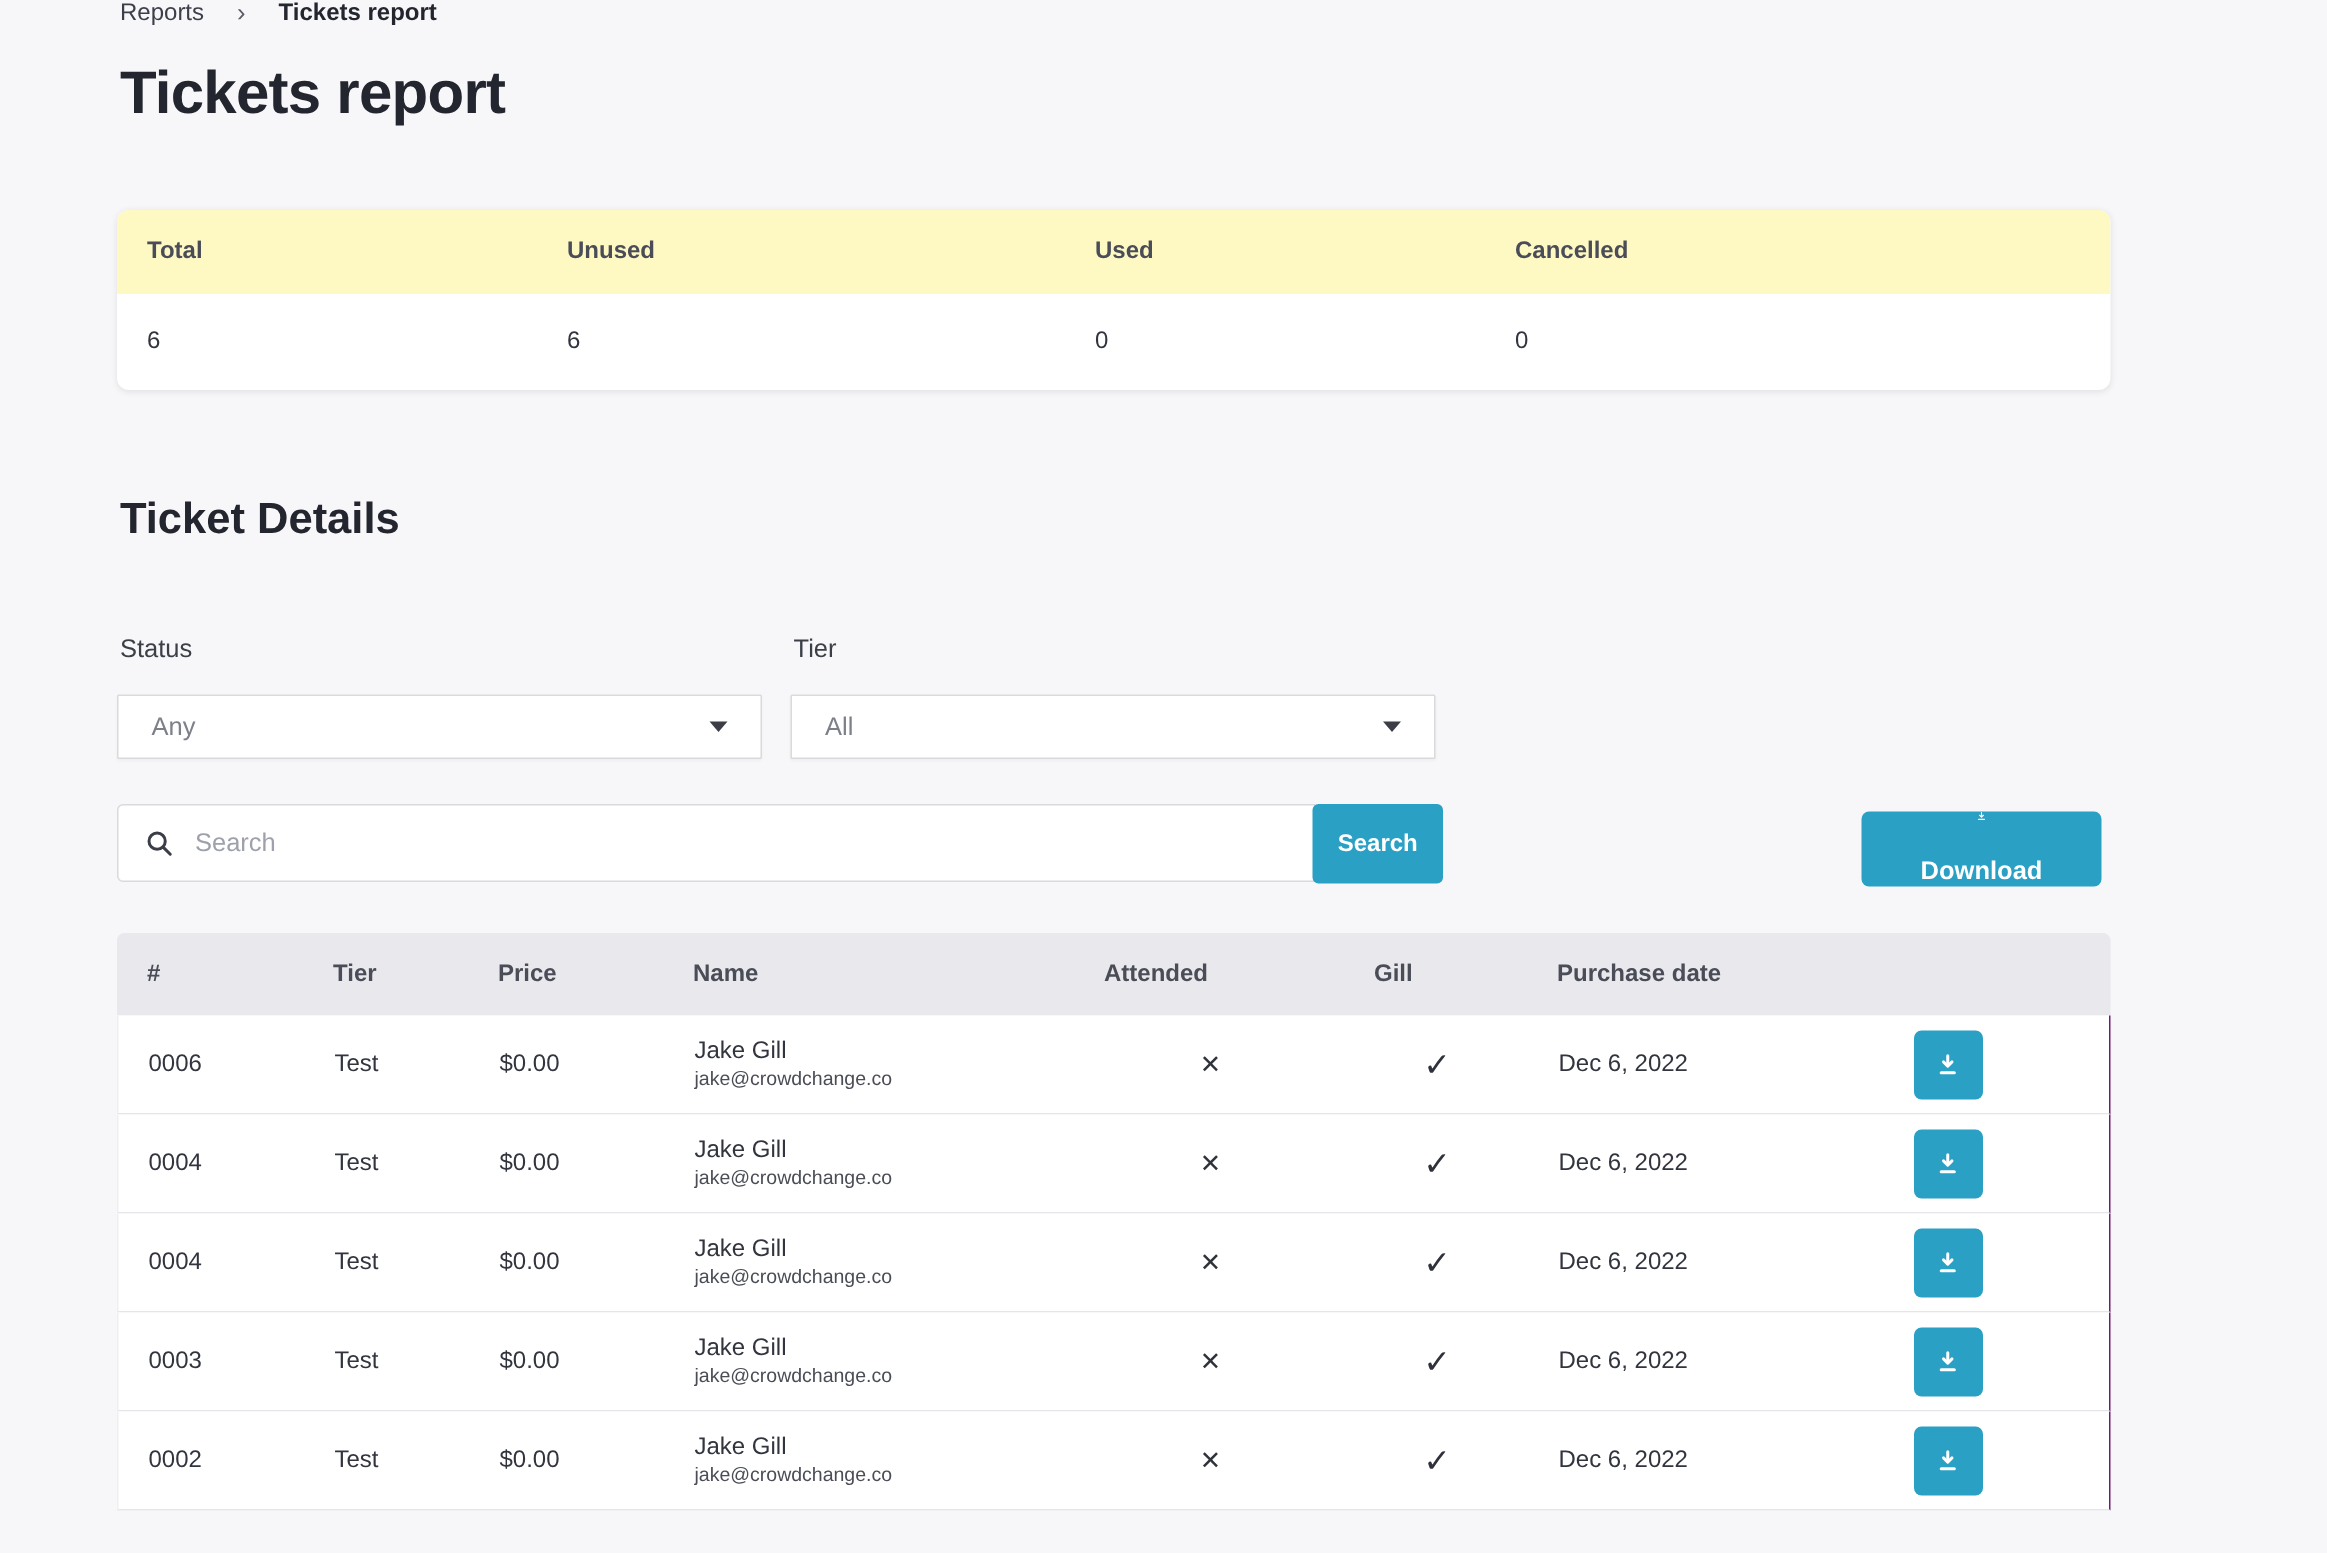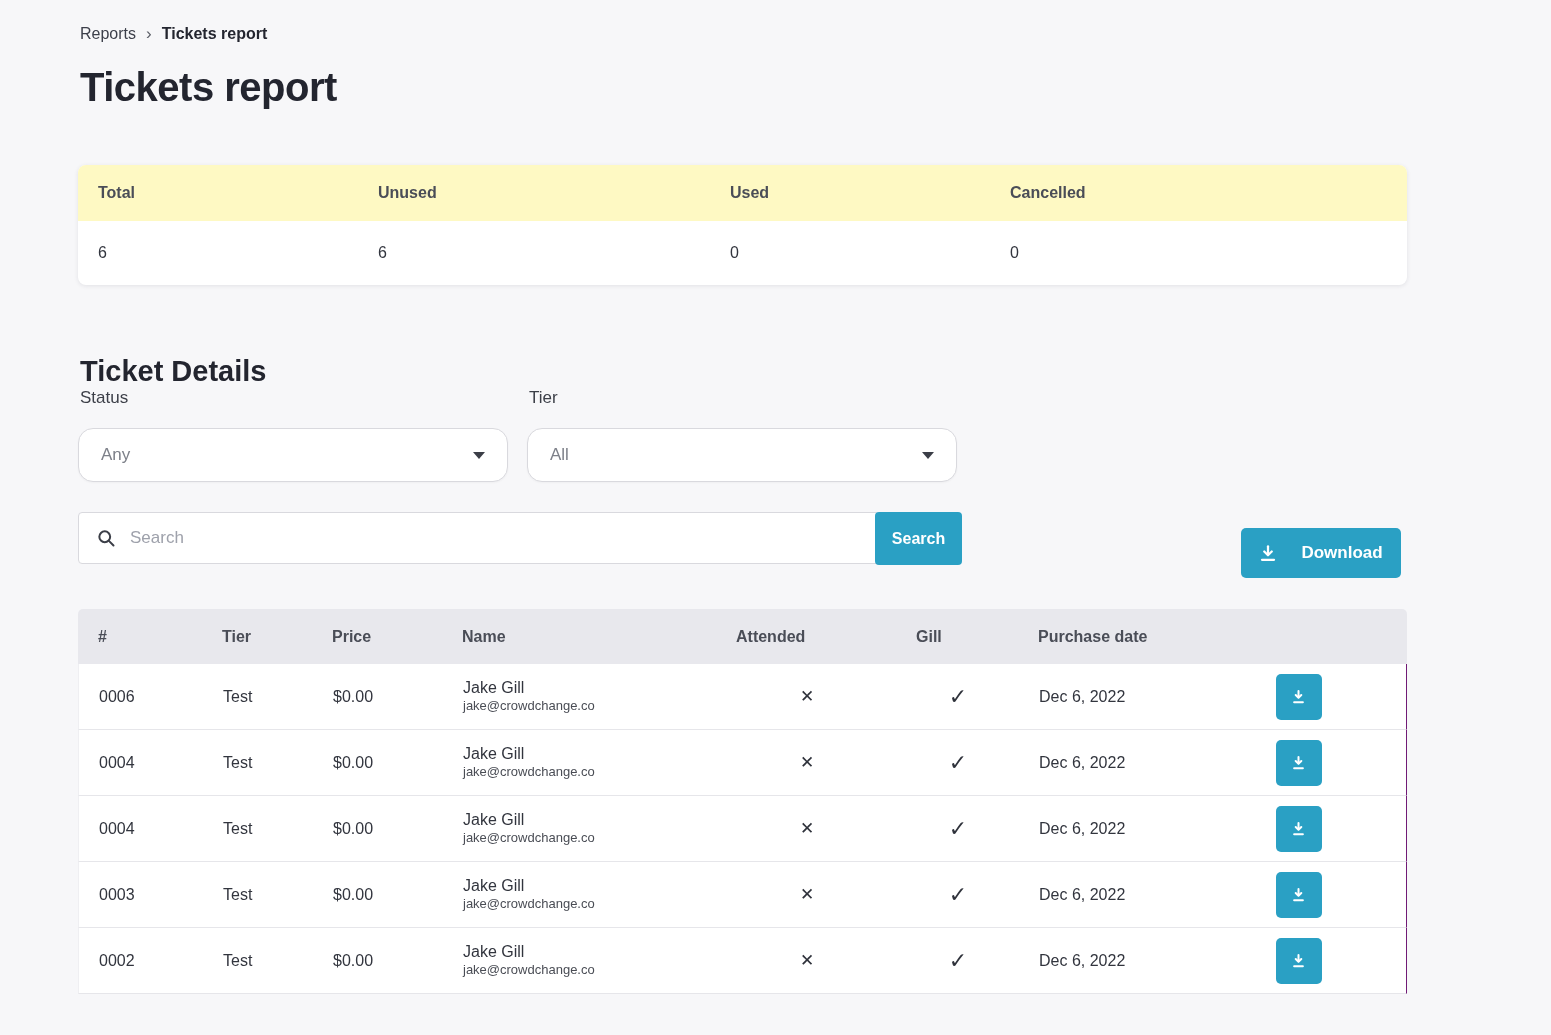--- a/index.html
+++ b/index.html
@@ -7,22 +7,21 @@
     width: 1551px; height: 1035px;
     background: #f7f7f9;
     font-family: "Liberation Sans", sans-serif;
     color: #3b3e48;
     overflow: hidden;
   }
   .container { width: 1329px; margin-left: 78px; }
 
   
   .breadcrumb {
-    padding-top: 25px;
-    display: flex; align-items: flex-end; gap: 10px;
+    display: flex; align-items: flex-end; gap: 22px;
     font-size: 16px; color: #3c3f4a;
     padding-left: 2px;
   }
   .crumb-link { cursor: pointer; }
   .crumb-sep { color: #5a5d66; font-size: 17px; line-height: 1; transform: translateY(-1px); }
   .crumb-current { font-weight: bold; color: #23252f; }
 
   
   h1.page-title {
     margin-top: 22px;
@@ -54,29 +53,29 @@
   }
 
   
   h2.section-heading {
     margin-top: 70px;
     font-size: 29px; font-weight: bold; color: #23252f;
     padding-left: 2px;
   }
 
   
-  .filters { display: flex; gap: 19px; }
+  .filters { margin-top: 60px; display: flex; gap: 19px; }
   .filter-col { width: 430px; }
   .filter-label { font-size: 17px; color: #3c3f48; padding-left: 2px; }
   .select-box {
     margin-top: 20px;
-    height: 54px;
+    height: 43px;
     background: #fff;
     border: 1px solid #d9d9de;
-    border-radius: 15px;
+    border-radius: 1px;
     display: flex; align-items: center; justify-content: space-between;
     padding: 0 22px;
     cursor: pointer;
     box-shadow: 0 1px 2px rgba(40,44,63,0.04);
   }
   .select-value { font-size: 17px; color: #7d8089; }
   .caret-down {
     width: 0; height: 0;
     border-left: 6px solid transparent;
     border-right: 6px solid transparent;
@@ -106,28 +105,29 @@
   .search-btn {
     width: 87px; height: 53px;
     background: #2aa0c4;
     color: #fff; font-weight: bold; font-size: 16px;
     border: none; border-radius: 4px;
     margin-left: -2px;
     cursor: pointer;
     font-family: "Liberation Sans", sans-serif;
   }
   .download-btn {
-    margin-left: auto; margin-top: 16px; margin-right: 6px;
+    margin-left: auto; margin-top: 5px; margin-right: 6px;
     height: 50px; width: 160px;
     background: #2aa0c4;
     border: none; border-radius: 5px;
     color: #fff; font-weight: bold; font-size: 17px;
     display: flex; align-items: center; justify-content: center; gap: 24px;
     cursor: pointer;
     font-family: "Liberation Sans", sans-serif;
+    flex-direction: column;
   }
 
   
   .tickets-table { margin-top: 31px; }
   .t-row {
     display: grid;
     grid-template-columns: 124px 110px 130px 274px 180px 122px 202px 1fr;
     align-items: center;
   }
   .t-head {

